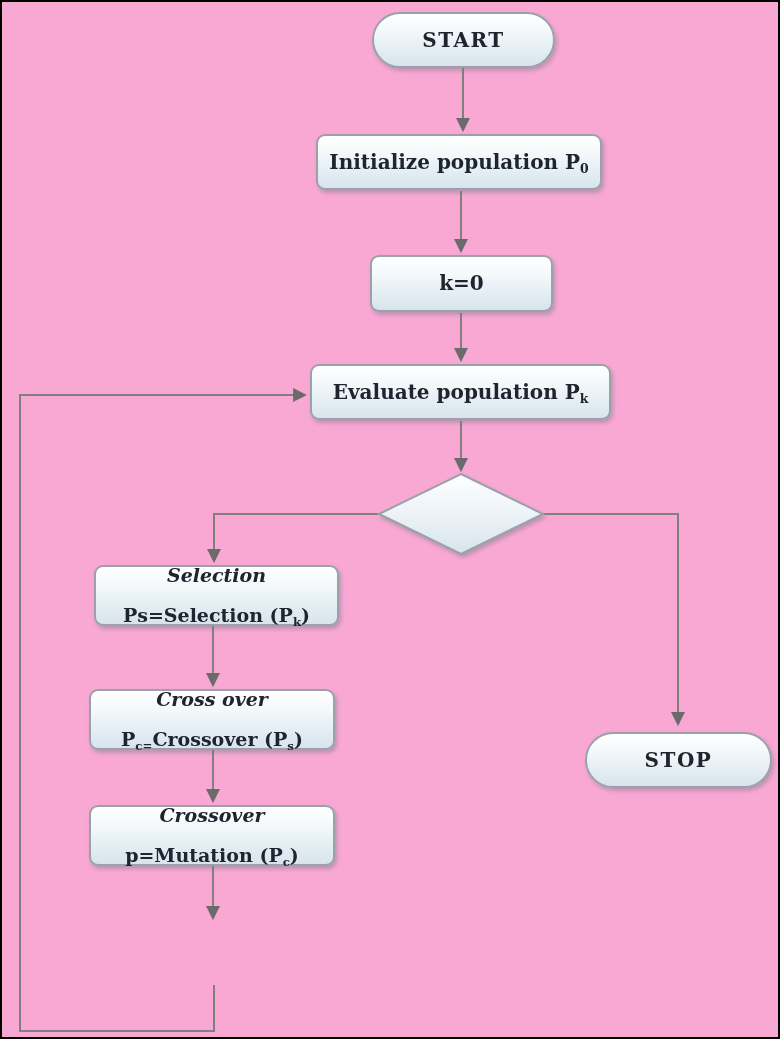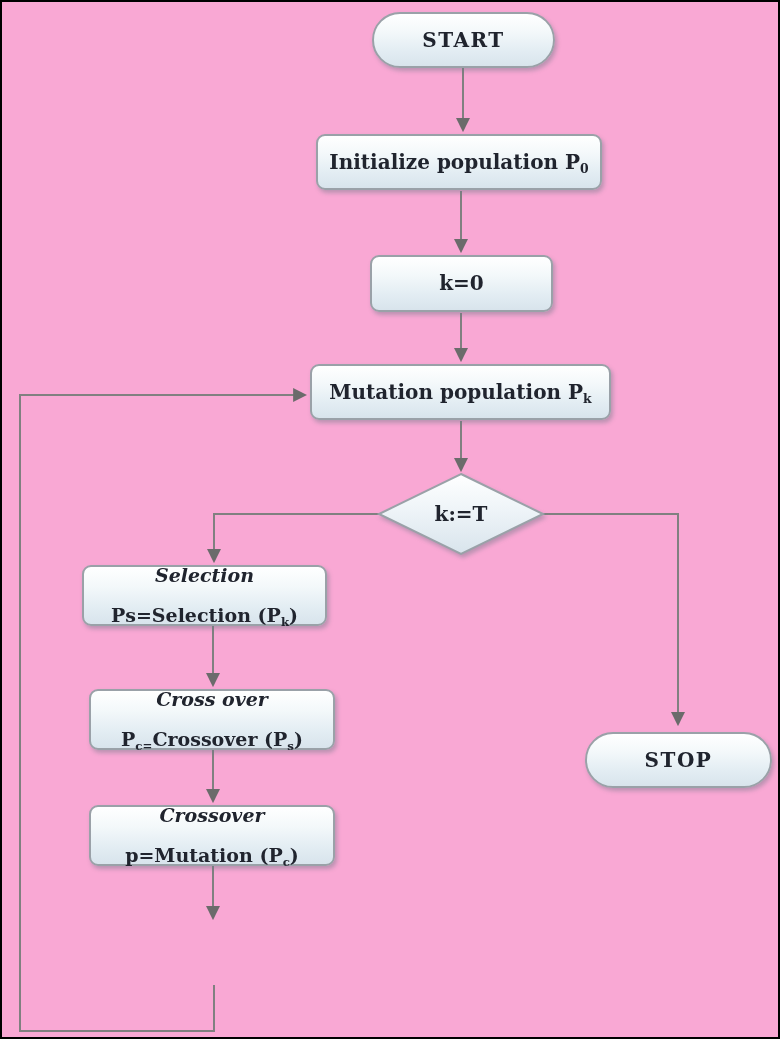--- a/index.html
+++ b/index.html
@@ -72,28 +72,25 @@
 
   <div class="node" style="left:314px;top:132px;width:286px;height:56px">
     <span class="big"><span>Initialize population P</span><sub>0</sub></span>
   </div>
 
   <div class="node" style="left:368px;top:253px;width:183px;height:57px">
     <span class="big">k=0</span>
   </div>
 
   <div class="node" style="left:308px;top:362px;width:301px;height:56px">
-    <span class="big"><span>Mutation population P</span><sub>k</sub></span>
+    <span class="big"><span>Evaluate population P</span><sub>k</sub></span>
   </div>
 
-  <div class="node plain" style="left:377px;top:472px;width:164px;height:80px">
-    <span class="big">k:=T</span>
-  </div>
 
-  <div class="node" style="left:80px;top:563px;width:245px;height:61px">
+  <div class="node" style="left:92px;top:563px;width:245px;height:61px">
     <span class="title">Selection</span>
     <span class="line2"><span>Ps=Selection (P</span><sub>k</sub><span>)</span></span>
   </div>
 
   <div class="node" style="left:87px;top:687px;width:246px;height:61px">
     <span class="title">Cross over</span>
     <span class="line2"><span>P</span><sub>c=</sub><span>Crossover (P</span><sub>s</sub><span>)</span></span>
   </div>
 
   <div class="node" style="left:87px;top:803px;width:246px;height:61px">

